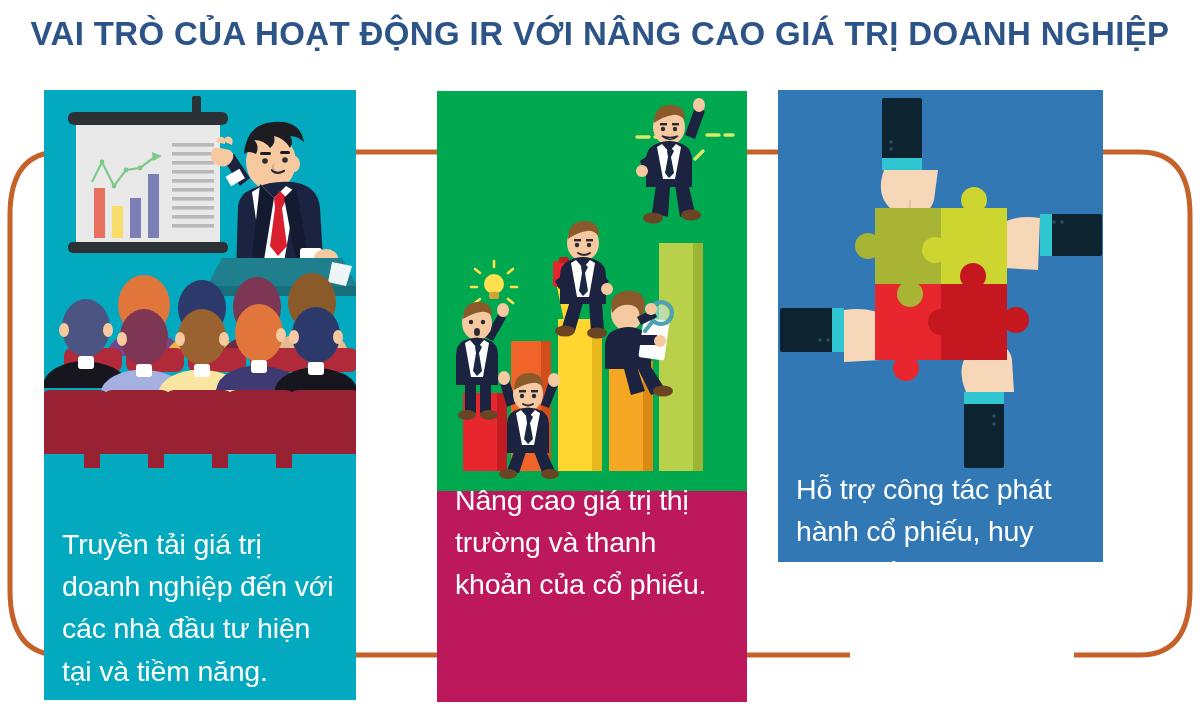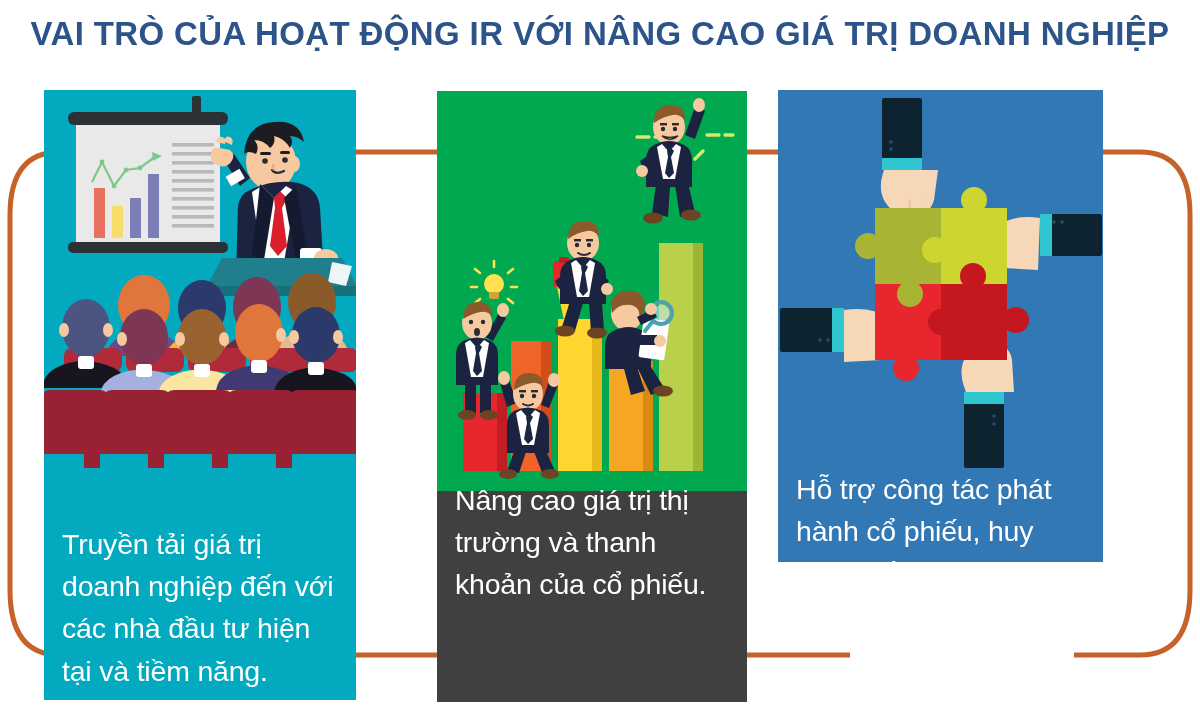--- a/index.html
+++ b/index.html
@@ -26,21 +26,21 @@
 
   
   .bracket { position: absolute; left: 0; top: 0; width: 1200px; height: 721px; pointer-events: none; }
 
   
   .panel {
     position: absolute;
     overflow: hidden;
   }
   #panel-0 { left: 44px;  top: 90px; width: 312px; height: 610px; background: #03a9bf; }
-  #panel-1 { left: 437px; top: 91px; width: 310px; height: 611px; background: #404040; }
+  #panel-1 { left: 437px; top: 91px; width: 310px; height: 611px; background: #be185d; }
   #panel-2 { left: 778px; top: 90px; width: 325px; height: 472px; background: #3178b5; }
 
   .panel-art { position: absolute; left: 0; top: 0; width: 100%; }
   .panel-caption {
     position: absolute;
     left: 18px; right: 12px;
     color: #ffffff;
     font-size: 28.5px;
     line-height: 1.48;
     font-weight: 400;

